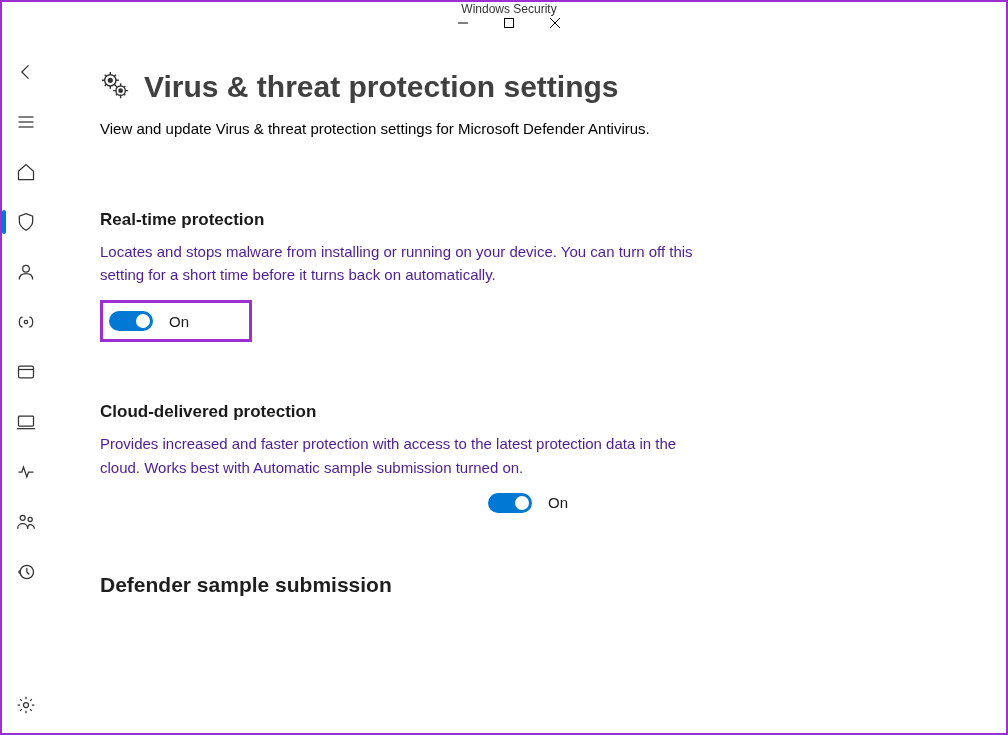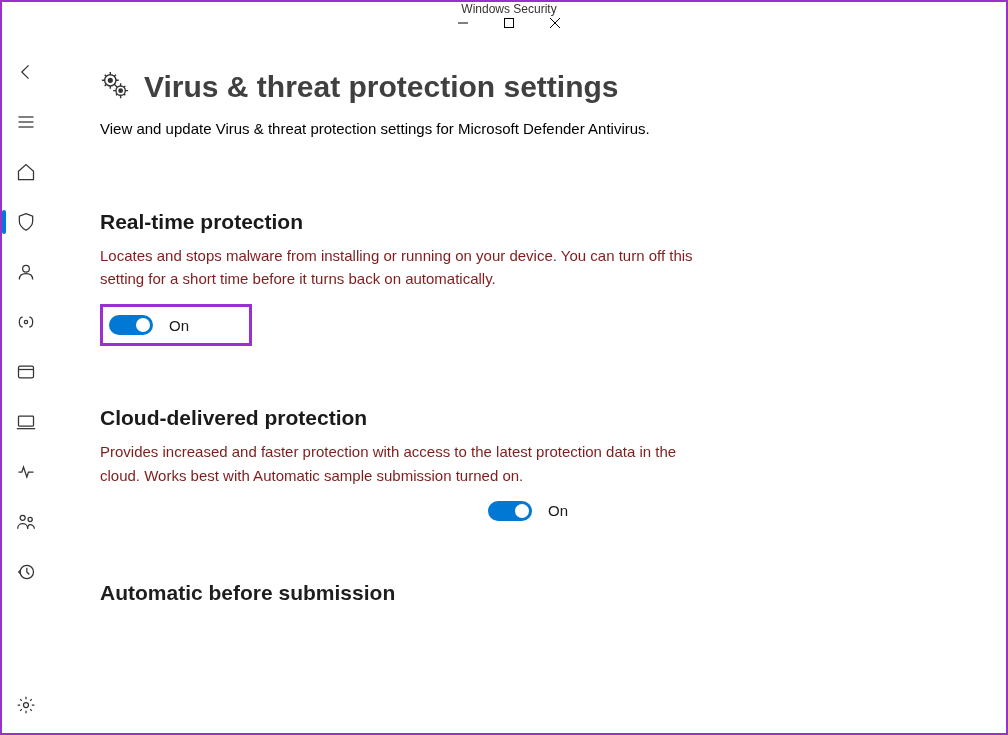--- a/index.html
+++ b/index.html
@@ -94,27 +94,27 @@
       font-size: 15px;
       color: #000000;
       max-width: 640px;
       line-height: 1.45;
       margin-bottom: 70px;
     }
     .section {
       margin-bottom: 60px;
     }
     .section-title {
-      font-size: 21px;
+      font-size: 17px;
       font-weight: 600;
       margin-bottom: 10px;
     }
     .section-desc {
       font-size: 15px;
-      color: #7f1d1d;
+      color: #4c1d95;
       max-width: 610px;
       line-height: 1.55;
       margin-bottom: 14px;
     }
     .toggle-row {
       display: flex;
       align-items: center;
       gap: 16px;
       justify-content: center;
     }
@@ -282,15 +282,15 @@
 
     <div class="section">
       <h2 class="section-title">Cloud-delivered protection</h2>
       <p class="section-desc">Provides increased and faster protection with access to the latest protection data in the cloud. Works best with Automatic sample submission turned on.</p>
       <div class="toggle-row">
         <div class="toggle"></div>
         <span class="toggle-label">On</span>
       </div>
     </div>
 
-    <h2 class="cut-off-title">Automatic before submission</h2>
+    <h2 class="cut-off-title">Defender sample submission</h2>
   </div>
 </div>
 
 </body></html>

